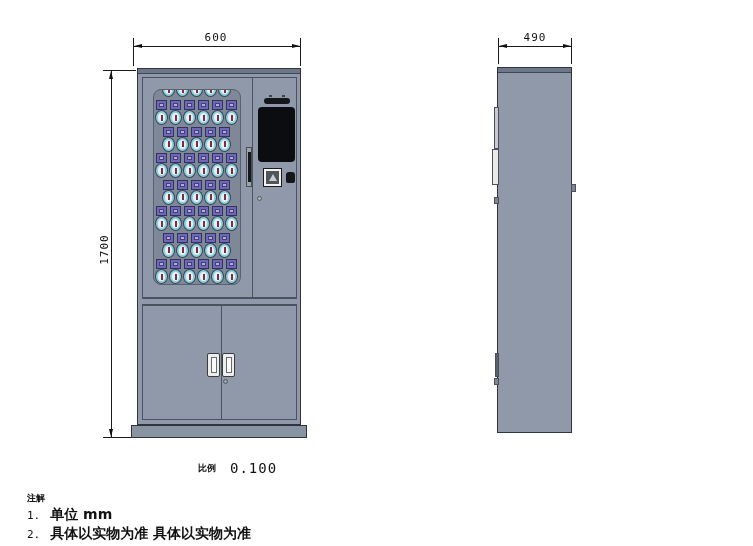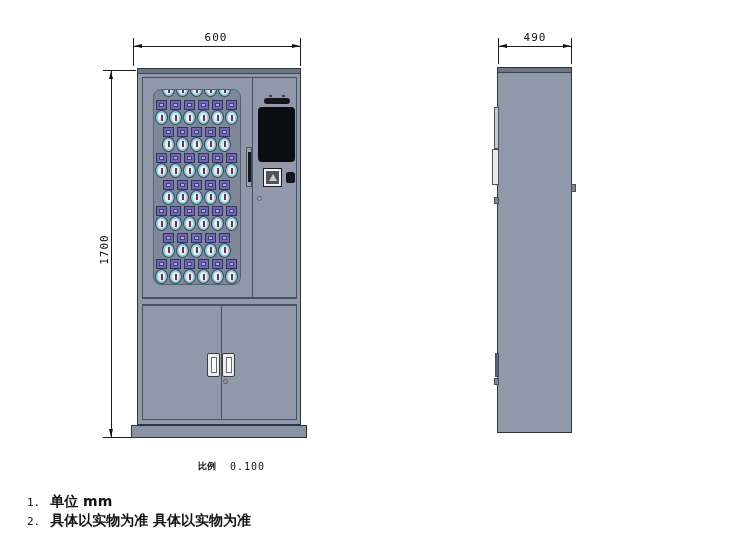--- a/index.html
+++ b/index.html
@@ -89,21 +89,21 @@
   #side-bracket   { left:-6px; top:81px; width:7px; height:36px; background:#e9e9e9; }
   #side-nub-a     { left:-4px; top:129px; width:5px; height:7px; background:#7d8794; }
   #side-handle-low{ left:-3px; top:285px; width:4px; height:24px; background:#59616e; }
   #side-nub-b     { left:-4px; top:310px; width:5px; height:7px; background:#7d8794; }
   #side-nub-right { right:-5px; top:116px; width:5px; height:8px; background:#7d8794; }
 
   
   #scale-row { position:absolute; left:198px; top:460px; font-size:9px; color:#111;
                display:flex; gap:14px; align-items:center; }
   #scale-name { font-family:"DejaVu Sans", sans-serif; font-weight:bold; }
-  #scale-value { font-family:"DejaVu Sans Mono", monospace; letter-spacing:1px; font-size:10px; }
+  #scale-value { font-family:"DejaVu Sans Mono", monospace; letter-spacing:1px; font-size:14px; }
 
   #notes { position:absolute; left:27px; top:492px; color:#111; }
   #notes-title { font-size:9px; font-weight:bold; font-family:"DejaVu Sans", sans-serif; }
   .note-item { display:flex; align-items:baseline; gap:10px; margin-top:1px; }
   .note-num { font-size:11px; font-family:"DejaVu Sans Mono", monospace; }
   .note-text { font-size:14px; font-weight:bold; font-family:"DejaVu Sans", sans-serif; }
 </style>
 </head>
 <body>
 
@@ -537,20 +537,21 @@
     <div id="side-nub-b" class="side-attach"></div>
     <div id="side-nub-right" class="side-attach"></div>
   </div>
 
   <div id="scale-row">
     <span id="scale-name">比例</span>
     <span id="scale-value">0.100</span>
   </div>
 
   <div id="notes">
+    <div id="notes-title">注解</div>
     <div class="note-item">
       <span class="note-num">1.</span>
       <span class="note-text">单位 mm</span>
     </div>
     <div class="note-item">
       <span class="note-num">2.</span>
       <span class="note-text">具体以实物为准  具体以实物为准</span>
     </div>
   </div>
 

